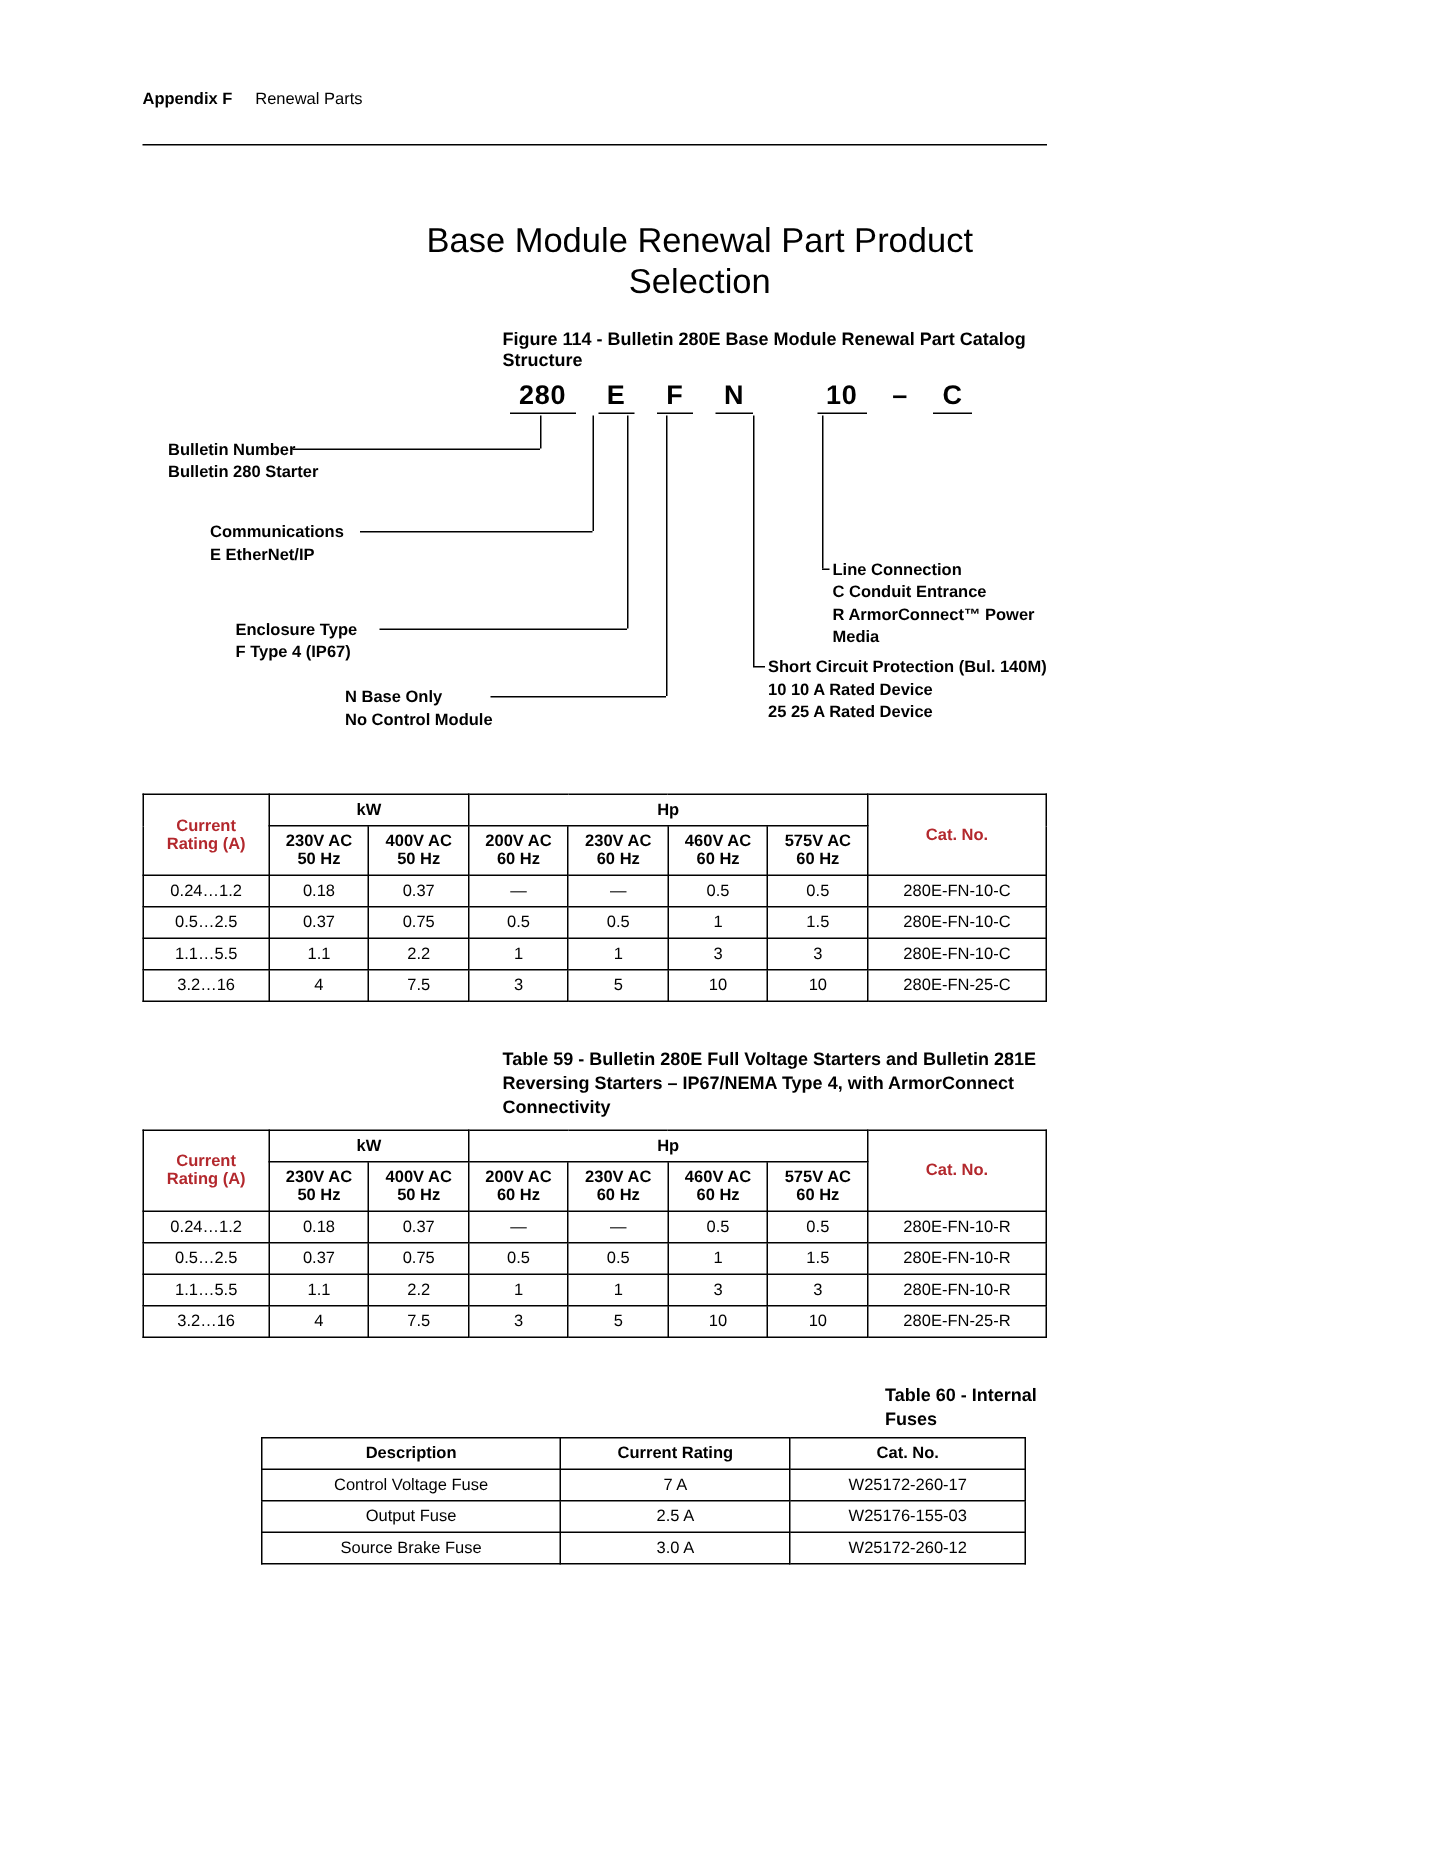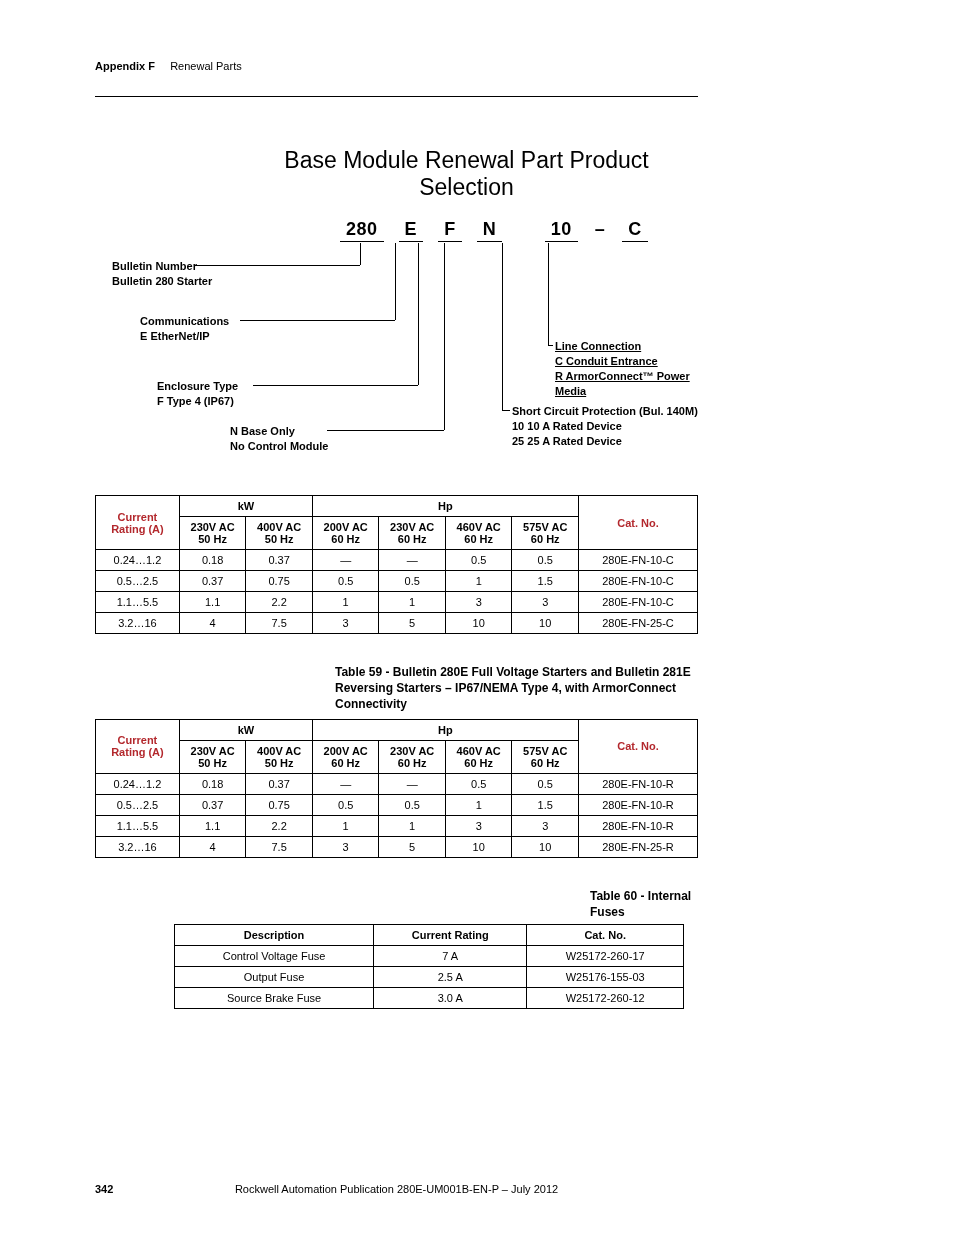--- a/index.html
+++ b/index.html
@@ -101,20 +101,21 @@
 
   <div class="top-header">
     <b>Appendix F</b>
     &nbsp;&nbsp;&nbsp;
     <span>Renewal Parts</span>
   </div>
   <div class="top-line"></div>
 
   <h1 class="section">Base Module Renewal Part Product Selection</h1>
 
+  <div class="fig-cap">Figure 114 - Bulletin 280E Base Module Renewal Part Catalog Structure</div>
 
   <div class="diagram-wrap">
     <div class="pn">
       <span>280</span><span class="gap">&nbsp;</span>
       <span>E</span><span class="gap">&nbsp;</span>
       <span>F</span><span class="gap">&nbsp;</span>
       <span>N</span><span class="gap">&nbsp;&nbsp;&nbsp;&nbsp;&nbsp;&nbsp;</span>
       <span>10</span><span class="gap">&nbsp;</span>
       <span class="gap">–</span><span class="gap">&nbsp;</span>
       <span>C</span>
@@ -130,21 +131,21 @@
     </div>
     <div class="lbl" style="left:62px; top:160px;">
       <div>Enclosure Type</div>
       <div>F Type 4 (IP67)</div>
     </div>
     <div class="lbl" style="left:135px; top:205px;">
       <div>N Base Only</div>
       <div>No Control Module</div>
     </div>
 
-    <div class="lbl" style="left:460px; top:120px;text-decoration:underline;">
+    <div class="lbl" style="left:460px; top:120px;">
       <div>Line Connection</div>
       <div>C Conduit Entrance</div>
       <div>R ArmorConnect™ Power Media</div>
     </div>
     <div class="lbl" style="left:417px; top:185px;">
       <div>Short Circuit Protection (Bul. 140M)</div>
       <div>10 10 A Rated Device</div>
       <div>25 25 A Rated Device</div>
     </div>
 
@@ -311,18 +312,14 @@
           <td>W25176-155-03</td>
         </tr>
         <tr>
           <td>Source Brake Fuse</td>
           <td>3.0 A</td>
           <td>W25172-260-12</td>
         </tr>
       </tbody>
   </table>
 
-  <div class="footer">
-    <span class="pg">342</span>
-    <span class="pub">Rockwell Automation Publication 280E-UM001B-EN-P – July 2012</span>
-  </div>
 
 </div>
 
 </body></html>

